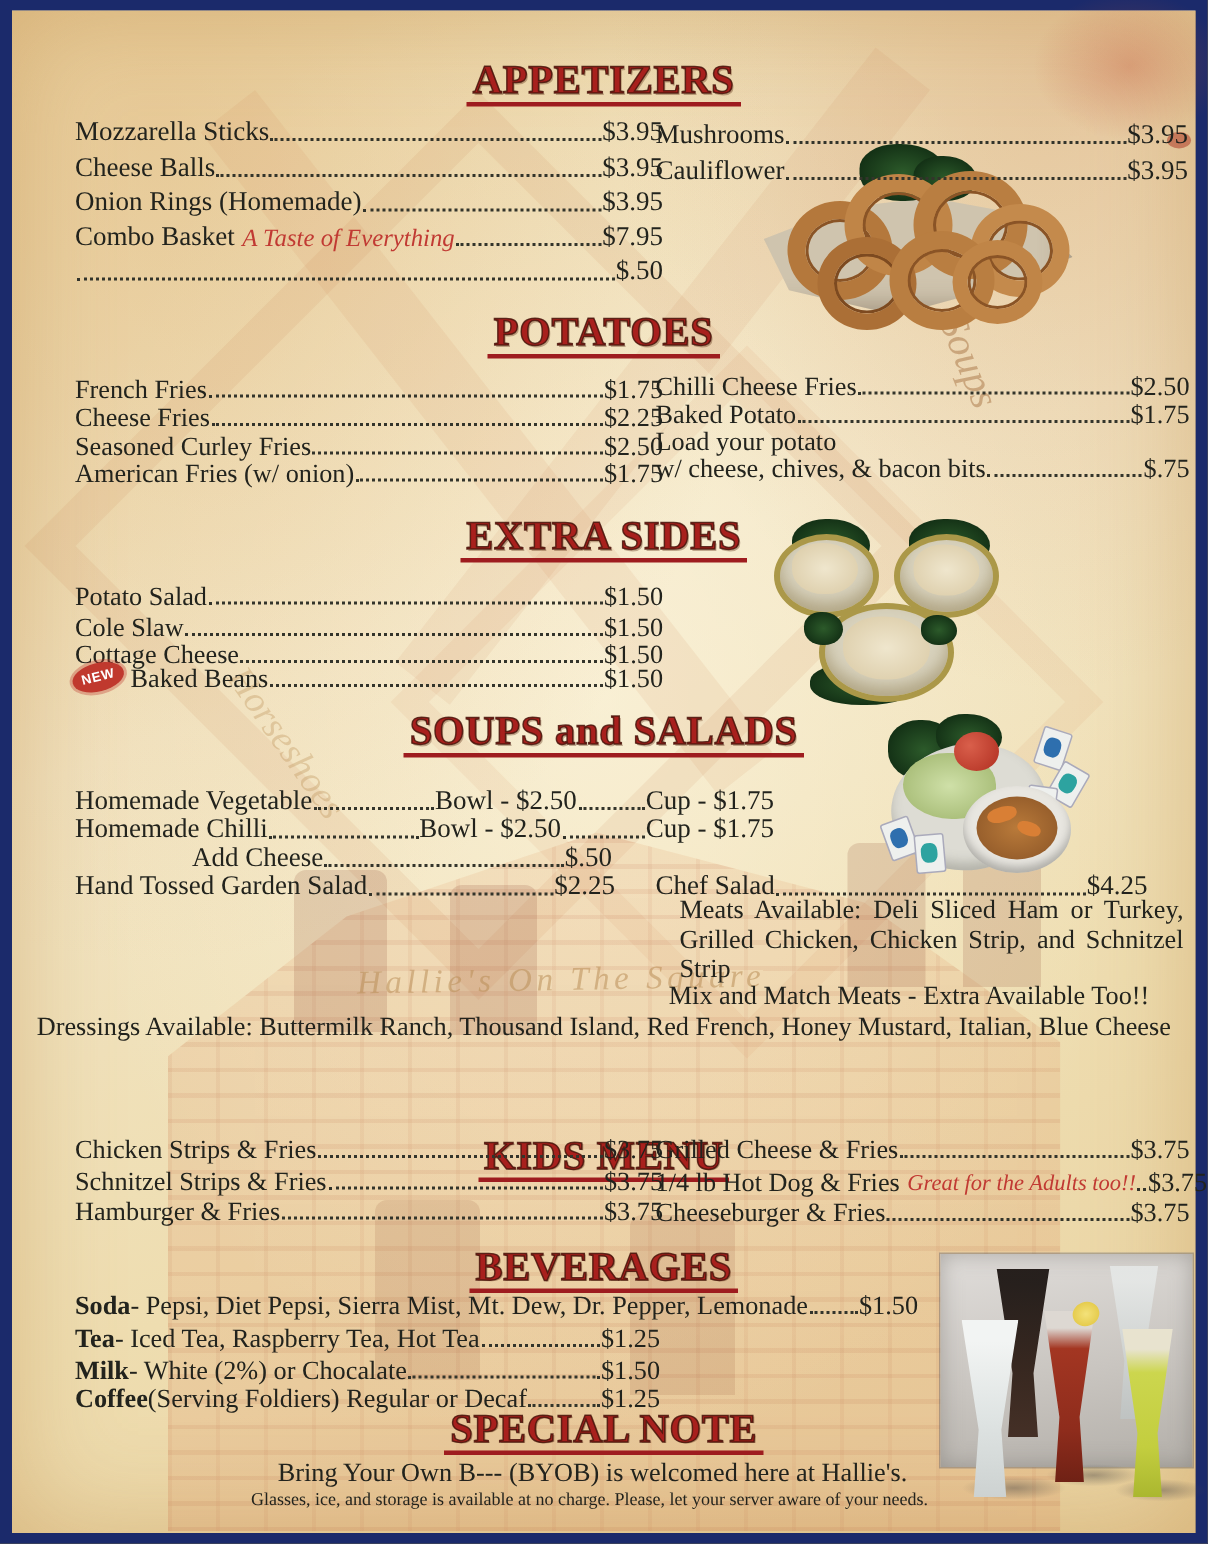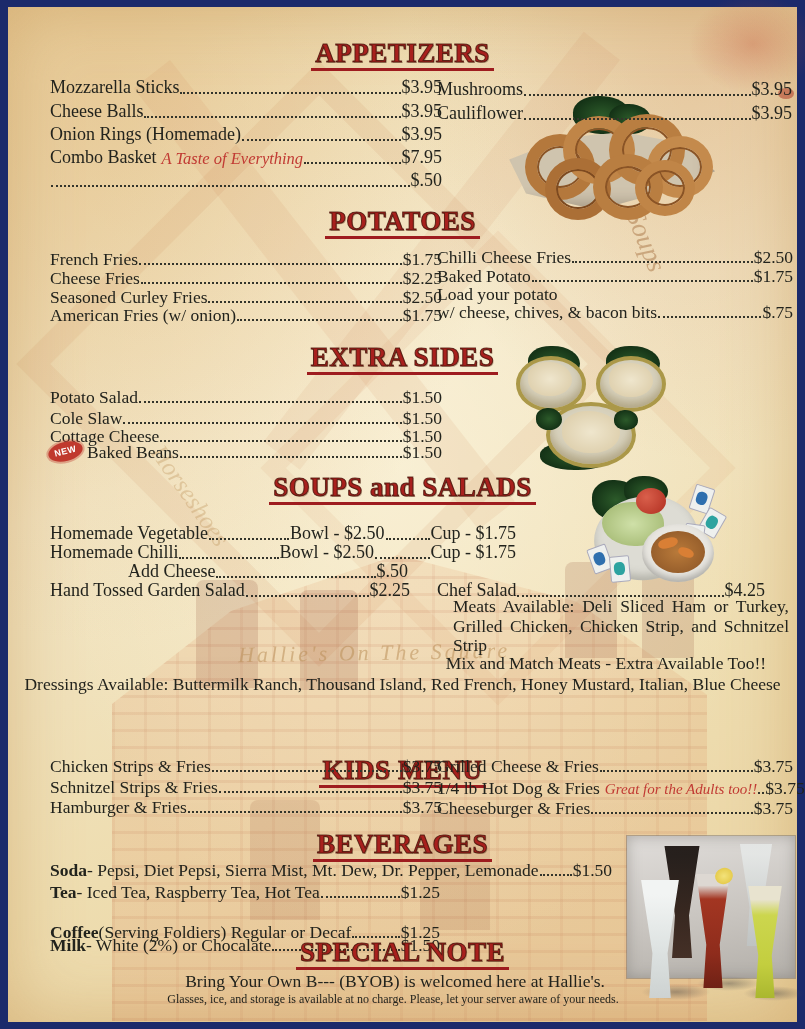--- a/index.html
+++ b/index.html
@@ -378,21 +378,21 @@
     <span class="nm"> - Pepsi, Diet Pepsi, Sierra Mist, Mt. Dew, Dr. Pepper, Lemonade</span>
     <span class="leader"></span>
     <span class="pr">$1.50</span>
   </div>
   <div class="row" style="left:50px;top:883px;width:390px;">
     <span class="lbl">Tea</span>
     <span class="nm"> - Iced Tea, Raspberry Tea, Hot Tea</span>
     <span class="leader"></span>
     <span class="pr">$1.25</span>
   </div>
-  <div class="row" style="left:50px;top:936px;width:390px;align-items:center;">
+  <div class="row" style="left:50px;top:904px;width:390px;align-items:center;">
     <span class="lbl">Milk</span>
     <span class="nm"> - White (2%) or Chocalate</span>
     <span class="leader"></span>
     <span class="pr">$1.50</span>
   </div>
   <div class="row" style="left:50px;top:923px;width:390px;">
     <span class="lbl">Coffee</span>
     <span class="nm"> (Serving Foldiers) Regular or Decaf</span>
     <span class="leader"></span>
     <span class="pr">$1.25</span>

